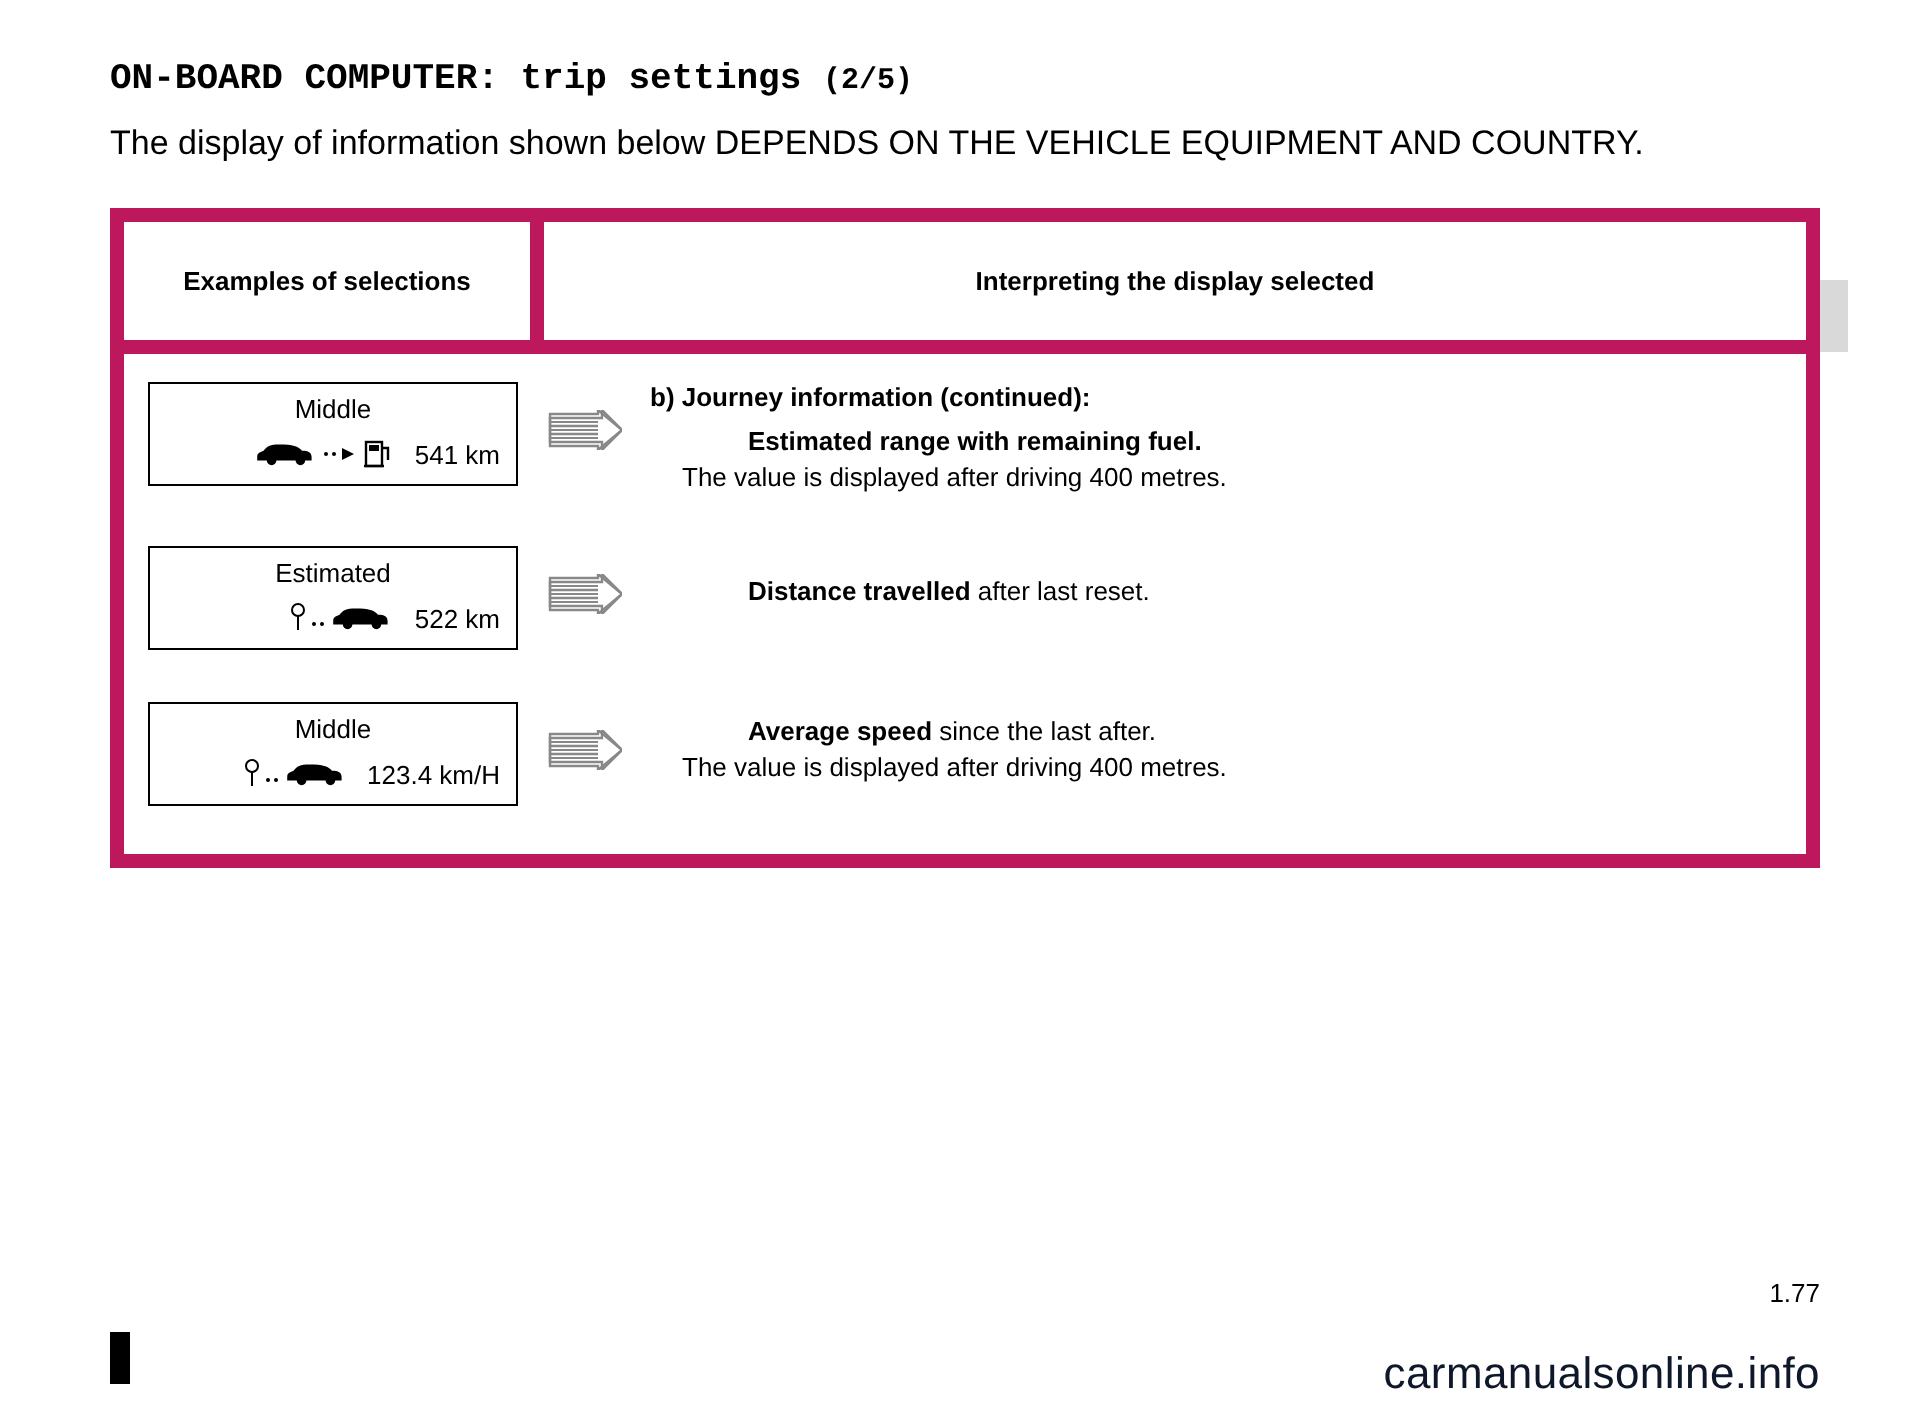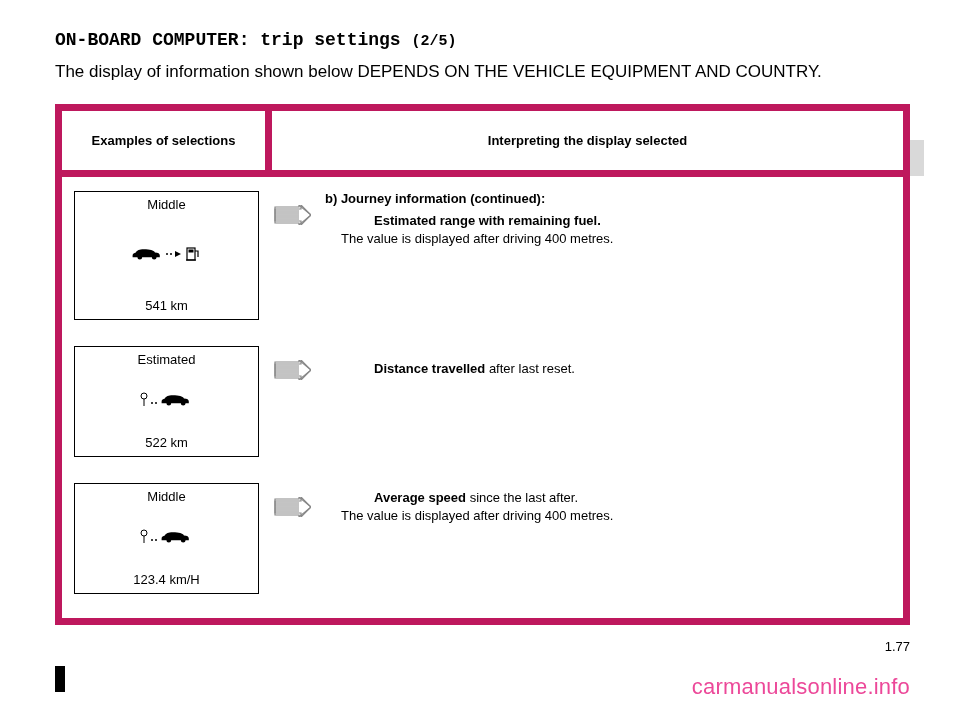--- a/index.html
+++ b/index.html
@@ -70,21 +70,20 @@
       font-size: 13px;
       padding: 5px 0 6px 0;
     }
     .selection-value-row {
       display: flex;
       align-items: center;
       justify-content: flex-end;
       gap: 8px;
       padding: 0 8px 6px 8px;
       font-size: 13px;
-      flex-direction: column;
     }
     .pin-car-svg {
       width: 54px;
       height: 18px;
       flex: 0 0 54px;
     }
     .fuel-svg {
       width: 72px;
       height: 18px;
       flex: 0 0 72px;
@@ -134,21 +133,21 @@
       top: 140px;
       width: 14px;
       height: 36px;
       background: #d9d9d9;
     }
     .watermark {
       position: absolute;
       right: 50px;
       bottom: 10px;
       font-size: 22px;
-      color: #ec4899;
+      color: #0f172a;
       letter-spacing: 0.2px;
       font-weight: 500;
     }
   </style>
 </head>
 <body>
 
 <svg width="0" height="0" style="position:absolute">
   <defs>
     <g id="car-shape">

